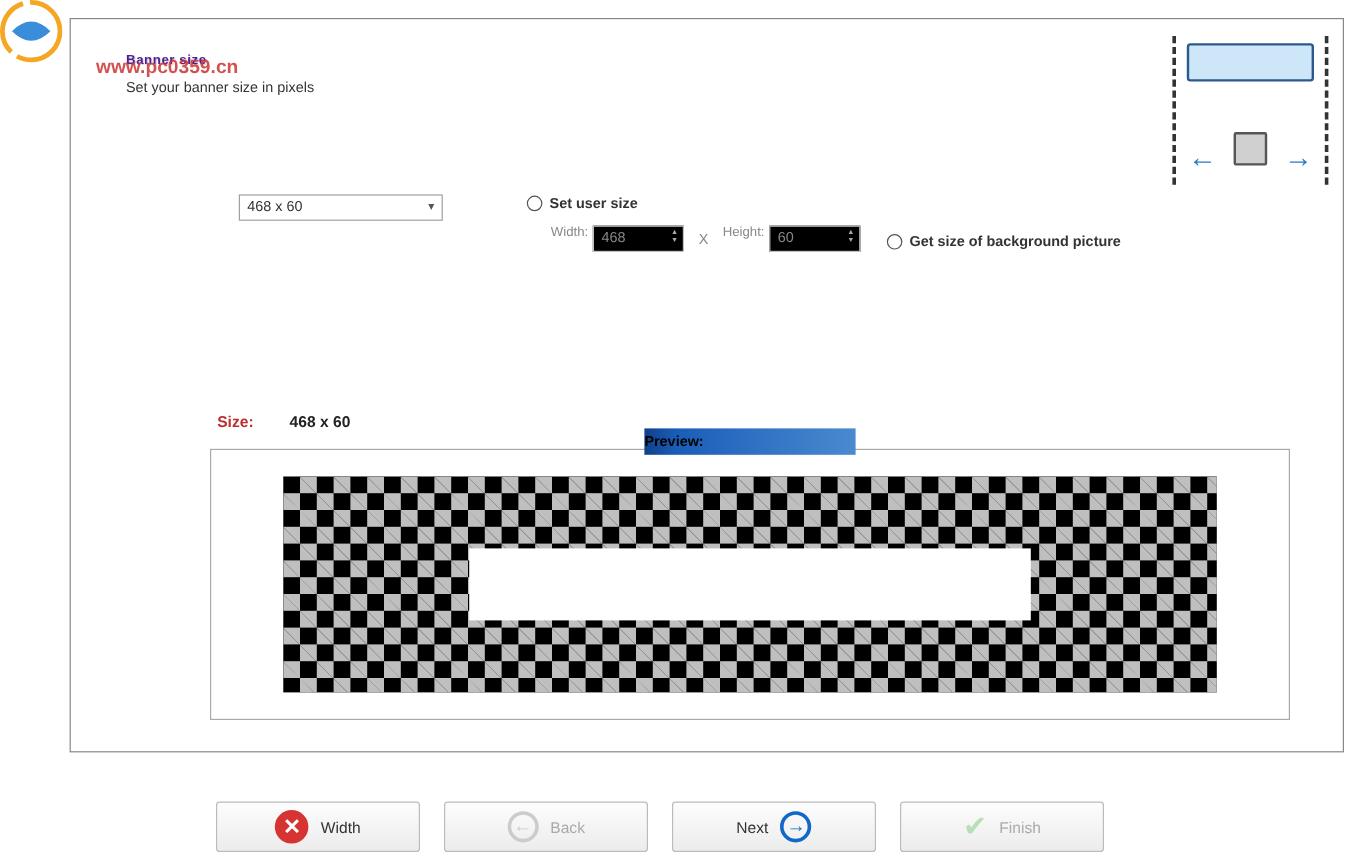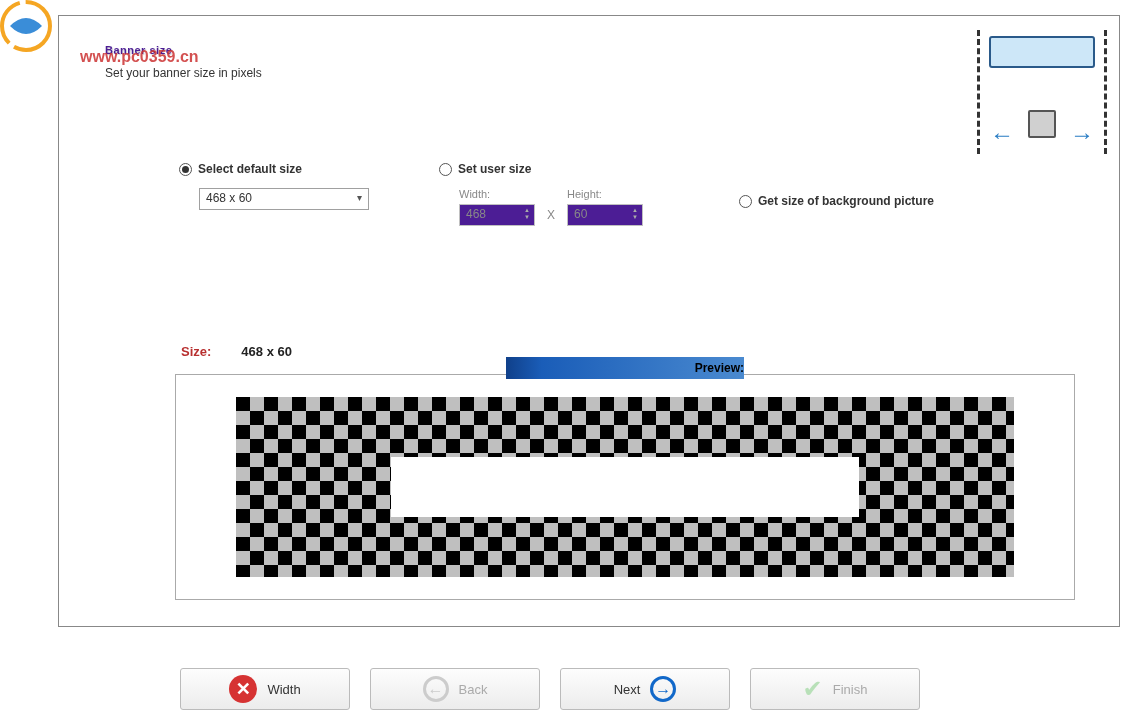--- a/index.html
+++ b/index.html
@@ -166,27 +166,27 @@
   top:3px;
   font-size:10px;
   color:#555;
 }
 .dim-inputs {
   display: flex;
   gap: 12px;
   align-items: flex-end;
   margin-left: 20px;
 }
-.dim-group { display:flex; flex-direction:column; gap:4px; }
+.dim-group { display:flex; flex-direction:row; gap:4px; }
 .dim-label { font-size: 11px; color: #888; }
 .dim-field {
   width: 76px;
   height: 22px;
   border: 1px solid #c0c0c0;
-  background: #4c1d95;
+  background: #000000;
   color: #888;
   padding: 2px 14px 2px 6px;
   font-size: 12px;
   position: relative;
 }
 .dim-spin {
   position: absolute;
   right: 2px;
   top: 2px;
   bottom: 2px;
@@ -230,27 +230,27 @@
   left: 116px;
   width: 900px;
   height: 226px;
   border: 1px solid #aaa;
 }
 .preview-tab {
   position: absolute;
   top: -18px;
   left: 50%;
   transform: translateX(-50%);
-  width: 238px;
+  width: 176px;
   height: 22px;
   background: linear-gradient(to right, #10408a 0%, #1a5db8 15%, #4a8ad0 100%);
   color: #000;
   font-weight: bold;
   font-size: 12px;
-  text-align: right;
+  text-align: left;
   line-height: 22px;
 }
 .preview-check {
   position:absolute;
   top: 22px;
   left: 60px;
   right: 60px;
   bottom: 22px;
   background-image:
     linear-gradient(45deg,#bfbfbf 25%,transparent 25%,transparent 75%,#bfbfbf 75%),
@@ -318,26 +318,20 @@
   <div class="diagram-area">
     <div class="diagram-banner"></div>
     <div class="diagram-arrow-left">←</div>
     <div class="diagram-square"></div>
     <div class="diagram-arrow-right">→</div>
   </div>
 
   <div class="options-row">
 
     <div class="option-col col1">
-      <div class="radio-row">
-        <span class="radio-outer selected">
-            <span class="radio-inner"></span>
-          </span>
-        <span>Select default size</span>
-      </div>
       <div class="select-box">
         <span>468 x 60</span>
       </div>
     </div>
 
     <div class="option-col col2">
       <div class="radio-row">
         <span class="radio-outer"></span>
         <span>Set user size</span>
       </div>

